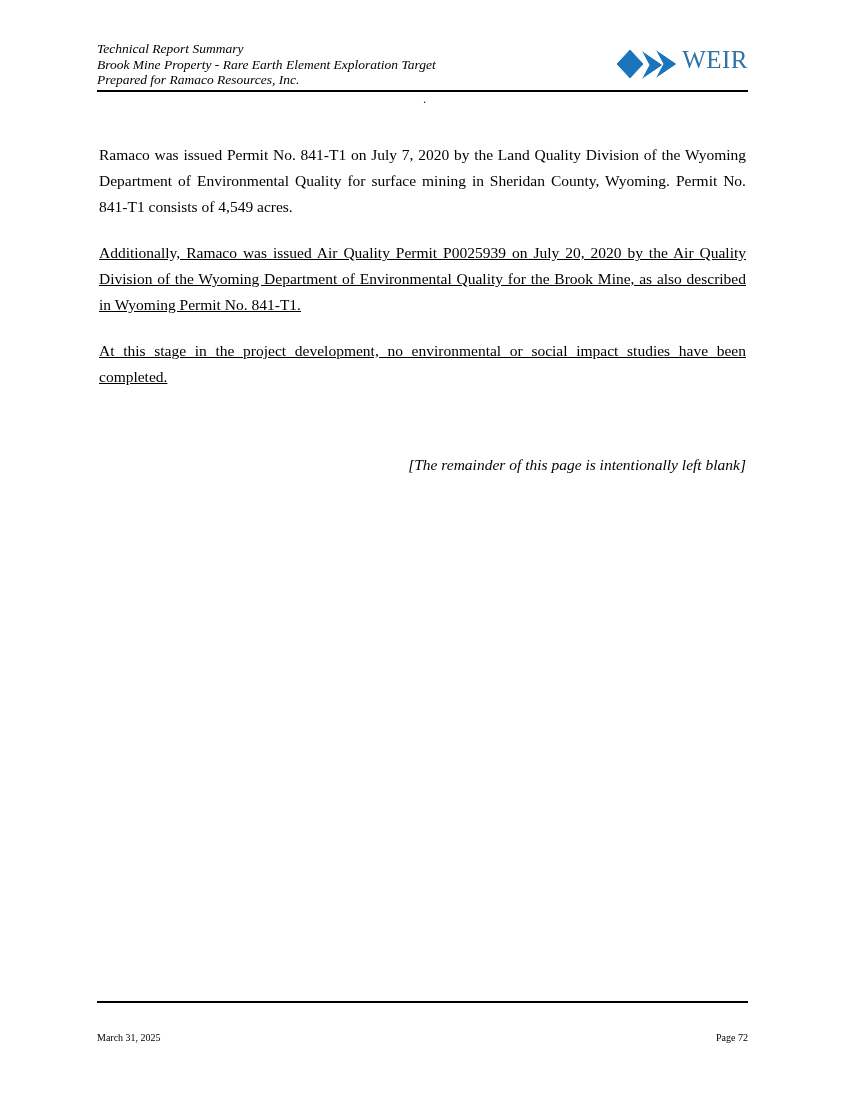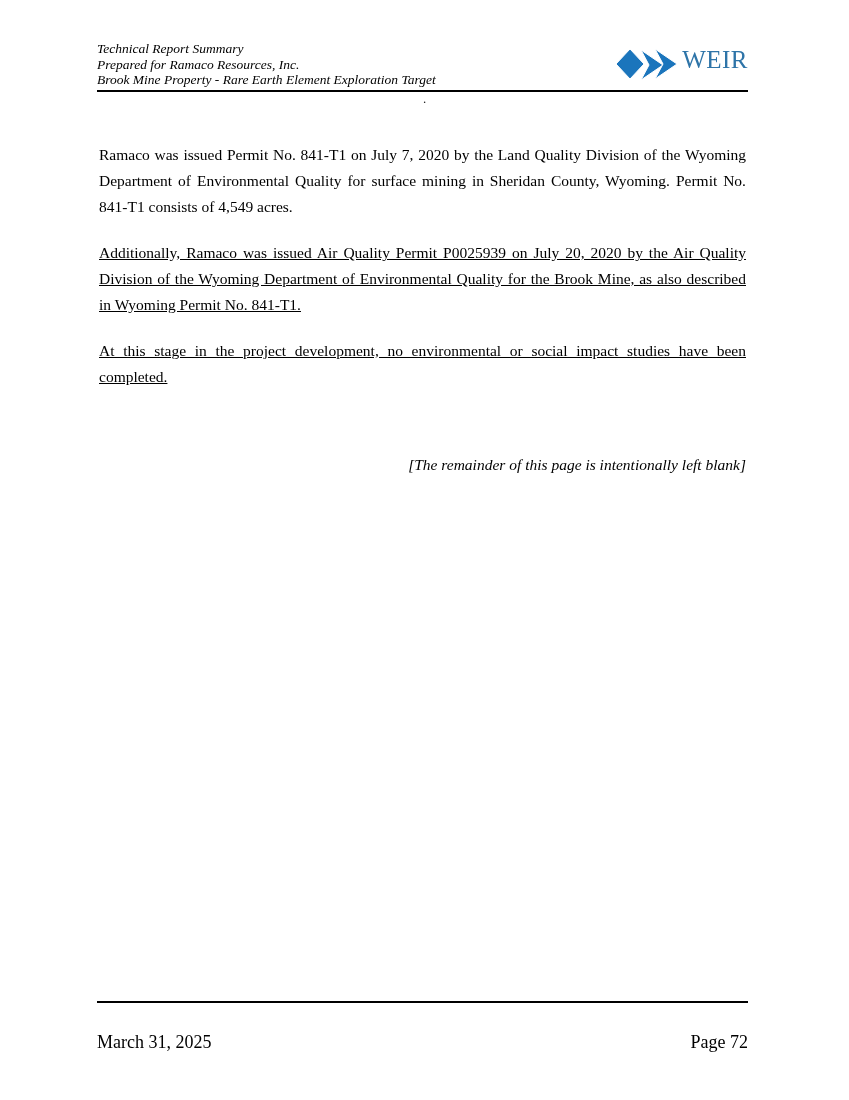--- a/index.html
+++ b/index.html
@@ -35,33 +35,33 @@
     text-align:justify; text-justify:inter-word;
   }
   .body-para + .body-para { margin-top:20px;text-decoration:underline; }
   .blank-notice {
     margin-top:66px; text-align:right; font-style:italic; font-size:15.5px;
   }
   
   .footer {
     position:absolute; left:97px; right:101px; top:1001px;
     border-top:2px solid #000; padding-top:29px;
-    display:flex; justify-content:space-between; font-size:18px;
+    display:flex; justify-content:space-between; font-size:10px;
   }
 </style>
 </head>
 <body>
 
 <div class="page">
 
   <div class="header">
     <div class="header-text">
       <div>Technical Report Summary</div>
+      <div>Brook Mine Property - Rare Earth Element Exploration Target</div>
       <div>Prepared for Ramaco Resources, Inc.</div>
-      <div>Brook Mine Property - Rare Earth Element Exploration Target</div>
     </div>
     <div class="logo">
       <span>
         <svg width="64" height="34" viewBox="0 0 64 34">
           <polygon points="15,2 29,17 15,32 1,17" fill="#1B75BC" stroke="#ffffff" stroke-width="1"></polygon>
           <polygon points="26,3 48,18 26,33 34,18" fill="#1B75BC" stroke="#ffffff" stroke-width="1"></polygon>
           <polygon points="40,2 62,17 40,32 48,17" fill="#1B75BC" stroke="#ffffff" stroke-width="1"></polygon>
         </svg>
       </span>
       <span class="logo-text" style="color:#2E74A8">WEIR</span>

